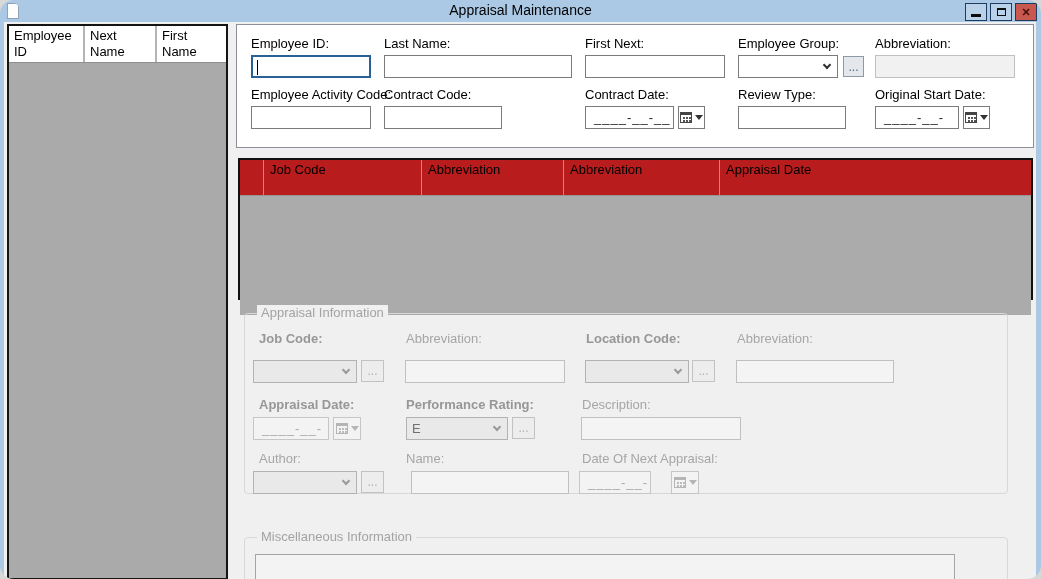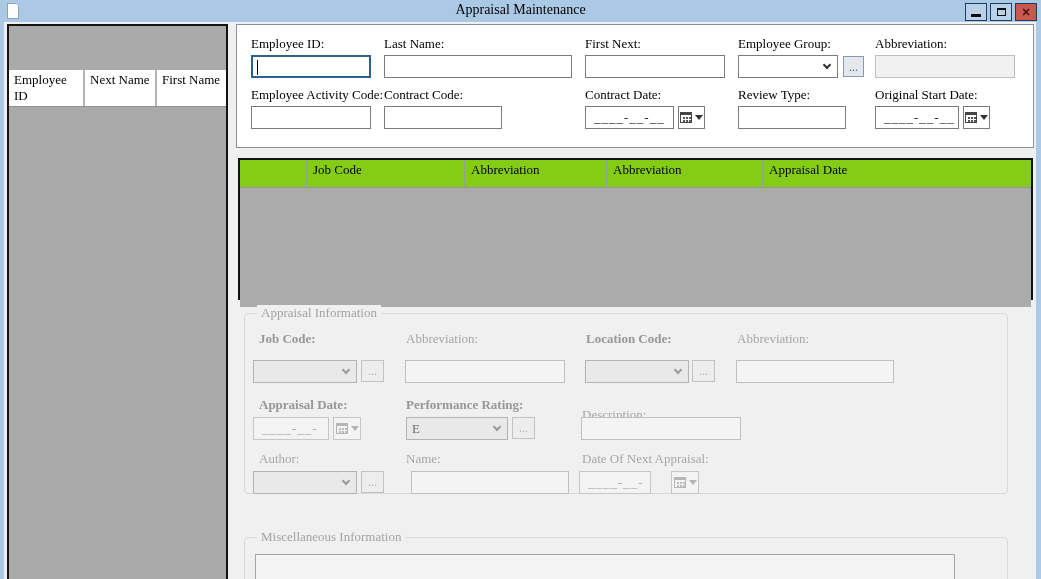--- a/index.html
+++ b/index.html
@@ -1,39 +1,39 @@
 <!DOCTYPE html>
 <html><head>
 <meta charset="utf-8">
 <style>
   html,body{margin:0;padding:0;background:#d8d8d8;}
   *{box-sizing:border-box;}
   .window{
     position:relative;width:1041px;height:579px;overflow:hidden;
     background:#abc8e4;
-    font-family:Liberation Serif, serif;font-size:13px;color:#000;
+    font-family:Liberation Sans, sans-serif;font-size:13px;color:#000;border-radius:14px;
   }
   
   .titlebar{position:absolute;left:0;top:0;width:1041px;height:22px;}
   .title-text{position:absolute;left:0;right:0;top:2px;text-align:center;font-size:14px;color:#000;}
   .doc-icon{position:absolute;left:7px;top:3px;width:12px;height:16px;background:#fdfdfd;border:1px solid #8fa0b4;}
   .doc-icon::before{content:'';position:absolute;right:-1px;top:-1px;width:0;height:0;
     border-left:4px solid transparent;border-top:4px solid #abc8e4;}
   .win-controls{position:absolute;right:4px;top:3px;display:flex;gap:3px;}
   .win-btn{width:22px;height:18px;border:1px solid #1d3c60;background:#b9d2ea;
     display:flex;align-items:center;justify-content:center;cursor:default;}
   .win-btn.close{background:#c9594e;}
   .glyph-min{width:10px;height:3px;background:#0d0d0d;margin-top:7px;}
   .glyph-max{width:9px;height:8px;border:1px solid #0d0d0d;border-top:2px solid #0d0d0d;}
   .glyph-x{font-size:11px;font-weight:bold;color:#47110b;line-height:1;}
   
   .client{position:absolute;left:4px;top:22px;width:1032px;height:557px;background:#f0f0f0;overflow:hidden;}
   
   .emp-list{position:absolute;left:3px;top:2px;width:221px;height:556px;background:#aaa;border:2px solid #141414;}
-  .emp-header{display:flex;height:37px;background:#b4b4b4;border-bottom:1px solid #8f8f8f;margin-top:44px;}
+  .emp-header{display:flex;height:37px;background:#b4b4b4;border-bottom:1px solid #8f8f8f;}
   .emp-col{background:#fff;padding:2px 5px;line-height:1.25;border-right:2px solid #b4b4b4;overflow:hidden;}
   .emp-col.c0{width:76px;}
   .emp-col.c1{width:72px;}
   .emp-col.c2{flex:1;border-right:none;}
   .emp-body{height:515px;background:#aaa;}
   
   .top-form{position:absolute;left:232px;top:2px;width:798px;height:124px;background:#fff;border:1px solid #8a8f98;}
   .lbl{position:absolute;white-space:nowrap;color:#000;}
   .tinput{position:absolute;height:23px;background:#fff;border:1px solid #7b7b7b;font:inherit;padding:0 4px;outline:none;}
   .tinput.focused{border:2px solid #2b6295;}
@@ -58,21 +58,21 @@
   .cal::before{content:'';position:absolute;left:0;top:0;width:100%;height:2px;background:#454545;}
   .cal::after{content:'';position:absolute;left:2px;top:4px;width:2px;height:2px;background:#555;
     box-shadow:3px 0 #555,6px 0 #555,0 3px #555,3px 3px #555,6px 3px #555;}
   .dis .cal{border-color:#b5b5b5;background:#f3f3f3;}
   .dis .cal::before{background:#b5b5b5;}
   .dis .cal::after{background:#bdbdbd;box-shadow:3px 0 #bdbdbd,6px 0 #bdbdbd,0 3px #bdbdbd,3px 3px #bdbdbd,6px 3px #bdbdbd;}
   .darr{width:0;height:0;border-left:4px solid transparent;border-right:4px solid transparent;border-top:5px solid #333;}
   .dis .darr{border-top-color:#b5b5b5;}
   
   .grid-table{position:absolute;left:234px;top:136px;width:795px;height:142px;background:#ababab;border:2px solid #111;}
-  .grid-header{display:flex;height:28px;background:#84cc16;border-bottom:1px solid #969696;padding-left:43px;}
+  .grid-header{display:flex;height:36px;background:#b91c1c;border-bottom:1px solid #969696;}
   .gh{padding:2px 6px;border-right:1px solid #9a9a9a;white-space:nowrap;overflow:hidden;}
   .gh.c0{width:24px;}
   .gh.c1{width:158px;}
   .gh.c2{width:142px;}
   .gh.c3{width:155px;}
   .gh.c4{width:156px;}
   .gh.c5{flex:1;border-right:none;}
   .grid-body{height:119px;background:#ababab;}
   
   .groupbox{position:absolute;border:1px solid #d8d8d8;border-radius:4px;}
@@ -191,21 +191,21 @@
       <div class="datebtn dis" style="left:88px;top:103px;width:28px;">
         <span class="cal"></span>
         <span class="darr"></span>
       </div>
       <span class="glabel b" style="left:161px;top:83px;">Performance Rating:</span>
       <div class="combo dis" style="left:161px;top:103px;width:102px;">
         <span class="cval">E</span>
         <span class="chev"></span>
       </div>
       <button class="ellip gdis" style="left:267px;top:103px;" disabled="">...</button>
-      <span class="glabel" style="left:337px;top:93px;">Description:</span>
+      <span class="glabel" style="left:337px;top:83px;">Description:</span>
       <input class="ginput" style="left: 336px; top: 103px; width: 160px;" disabled="" value="">
 
       <span class="glabel" style="left:14px;top:137px;">Author:</span>
       <div class="combo dis" style="left:8px;top:157px;width:104px;">
         <span class="cval"></span>
         <span class="chev"></span>
       </div>
       <button class="ellip gdis" style="left:116px;top:157px;" disabled="">...</button>
       <span class="glabel" style="left:161px;top:137px;">Name:</span>
       <input class="ginput" style="left: 166px; top: 157px; width: 158px;" disabled="" value="">

